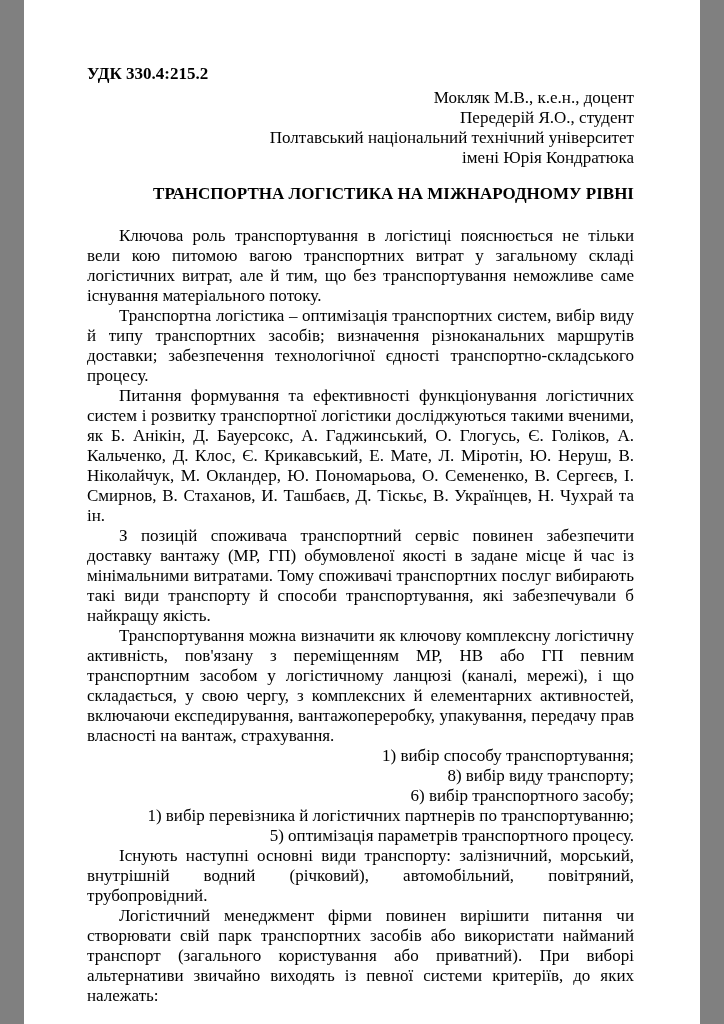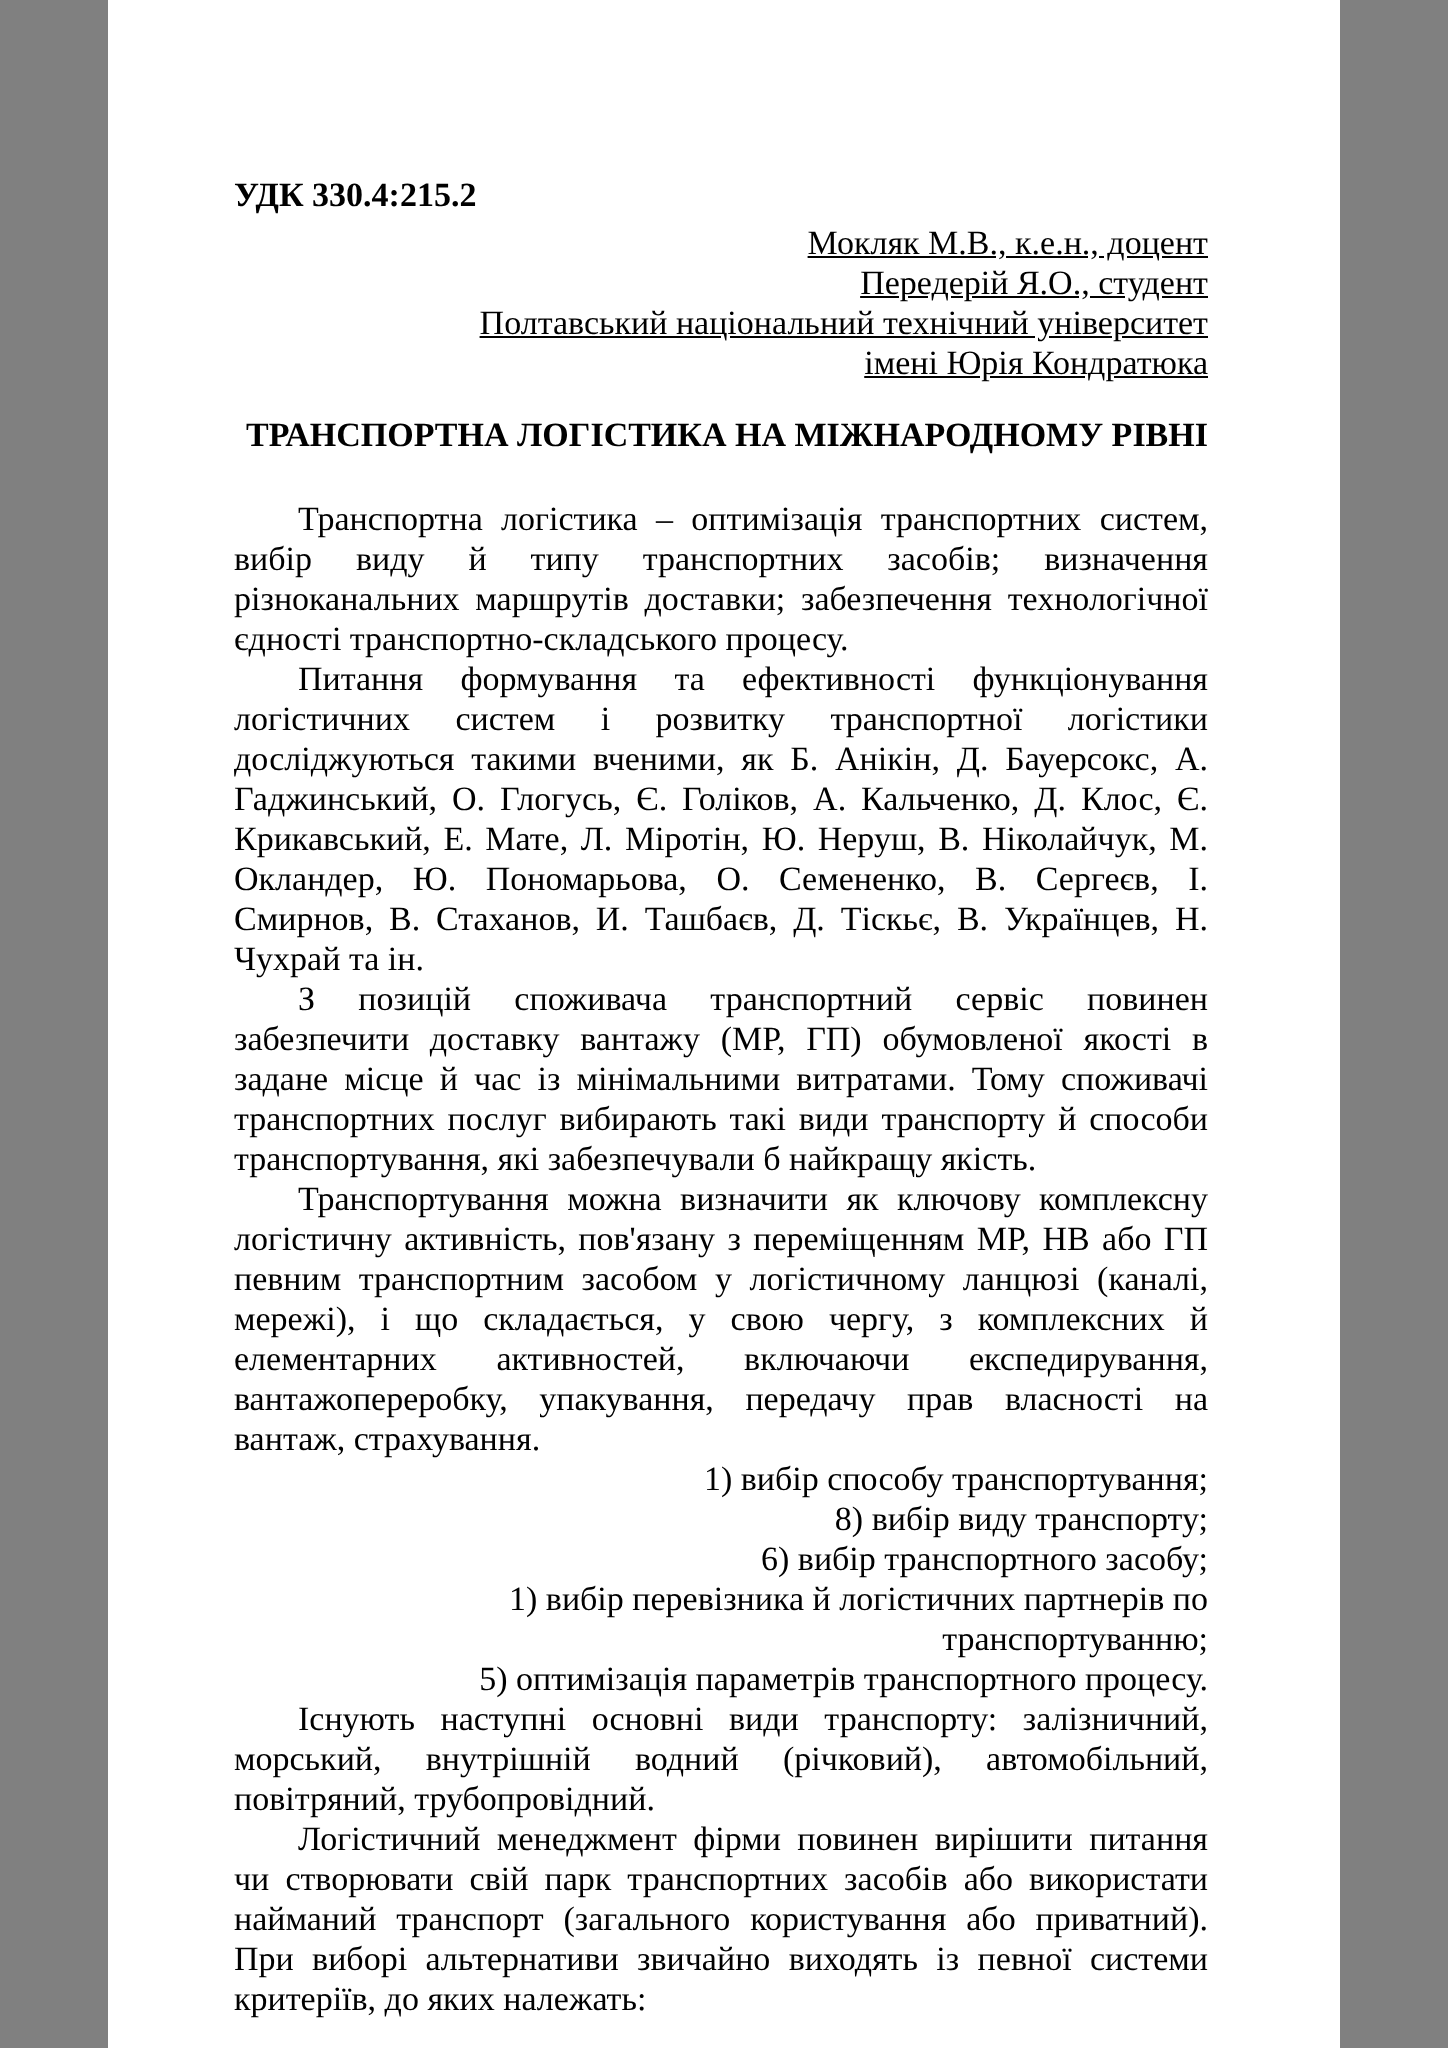--- a/index.html
+++ b/index.html
@@ -1,37 +1,36 @@
 <!DOCTYPE html>
 <html><head>
 <meta charset="utf-8">
 <style>
   html, body { margin: 0; padding: 0; background: #808080; }
   .page {
     position: relative;
-    width: 616px;
+    width: 676px;
     height: 1024px;
     margin: 0 auto;
     background: #ffffff;
     color: #000000;
     box-sizing: border-box;
-    padding: 88px 66px 20px 63px;
+    padding: 64px 66px 20px 63px;
     font-family: "Liberation Serif", "DejaVu Serif", serif;
     font-size: 17px;
     line-height: 20px;
     overflow: hidden;
   }
   .udk {
     font-weight: bold;
     margin-bottom: 4px;
     white-space: nowrap;
   }
   .authors {
     text-align: right;
-    text-decoration: underline;
   }
   .author-line { }
   .title {
     font-size: 17px;
     font-weight: bold;
     text-align: right;
     margin: 16px 0 22px 0;
     line-height: 20px;
   }
   .body p {
@@ -53,20 +52,21 @@
   <div class="authors">
     <div class="author-line">Мокляк М.В., к.е.н., доцент</div>
     <div class="author-line">Передерій Я.О., студент</div>
     <div class="author-line">Полтавський національний технічний університет</div>
     <div class="author-line">імені Юрія Кондратюка</div>
   </div>
 
   <div class="title">ТРАНСПОРТНА ЛОГІСТИКА НА МІЖНАРОДНОМУ РІВНІ</div>
 
   <div class="body">
+    <p>Ключова роль транспортування в логістиці пояснюється не тільки вели кою питомою вагою транспортних витрат у загальному складі логістичних витрат, але й тим, що без транспортування неможливе саме існування матеріального потоку.</p>
     <p>Транспортна логістика – оптимізація транспортних систем, вибір виду й типу транспортних засобів; визначення різноканальних маршрутів доставки; забезпечення технологічної єдності транспортно-складського процесу.</p>
     <p>Питання формування та ефективності функціонування логістичних систем і розвитку транспортної логістики досліджуються такими вченими, як Б. Анікін, Д. Бауерсокс, А. Гаджинський, О. Глогусь, Є. Голіков, А. Кальченко, Д. Клос, Є. Крикавський, Е. Мате, Л. Міротін, Ю. Неруш, В. Ніколайчук, М. Окландер, Ю. Пономарьова, О. Семененко, В. Сергеєв, І. Смирнов, В. Стаханов, И. Ташбаєв, Д. Тіскьє, В. Українцев, Н. Чухрай та ін.</p>
     <p>З позицій споживача транспортний сервіс повинен забезпечити доставку вантажу (МР, ГП) обумовленої якості в задане місце й час із мінімальними витратами. Тому споживачі транспортних послуг вибирають такі види транспорту й способи транспортування, які забезпечували б найкращу якість.</p>
     <p>Транспортування можна визначити як ключову комплексну логістичну активність, пов'язану з переміщенням МР, НВ або ГП певним транспортним засобом у логістичному ланцюзі (каналі, мережі), і що складається, у свою чергу, з комплексних й елементарних активностей, включаючи експедирування, вантажопереробку, упакування, передачу прав власності на вантаж, страхування.</p>
     <p class="list-item">1) вибір способу транспортування;</p>
     <p class="list-item">8) вибір виду транспорту;</p>
     <p class="list-item">6) вибір транспортного засобу;</p>
     <p class="list-item">1) вибір перевізника й логістичних партнерів по транспортуванню;</p>
     <p class="list-item">5) оптимізація параметрів транспортного процесу.</p>
     <p>Існують наступні основні види транспорту: залізничний, морський, внутрішній водний (річковий), автомобільний, повітряний, трубопровідний.</p>

